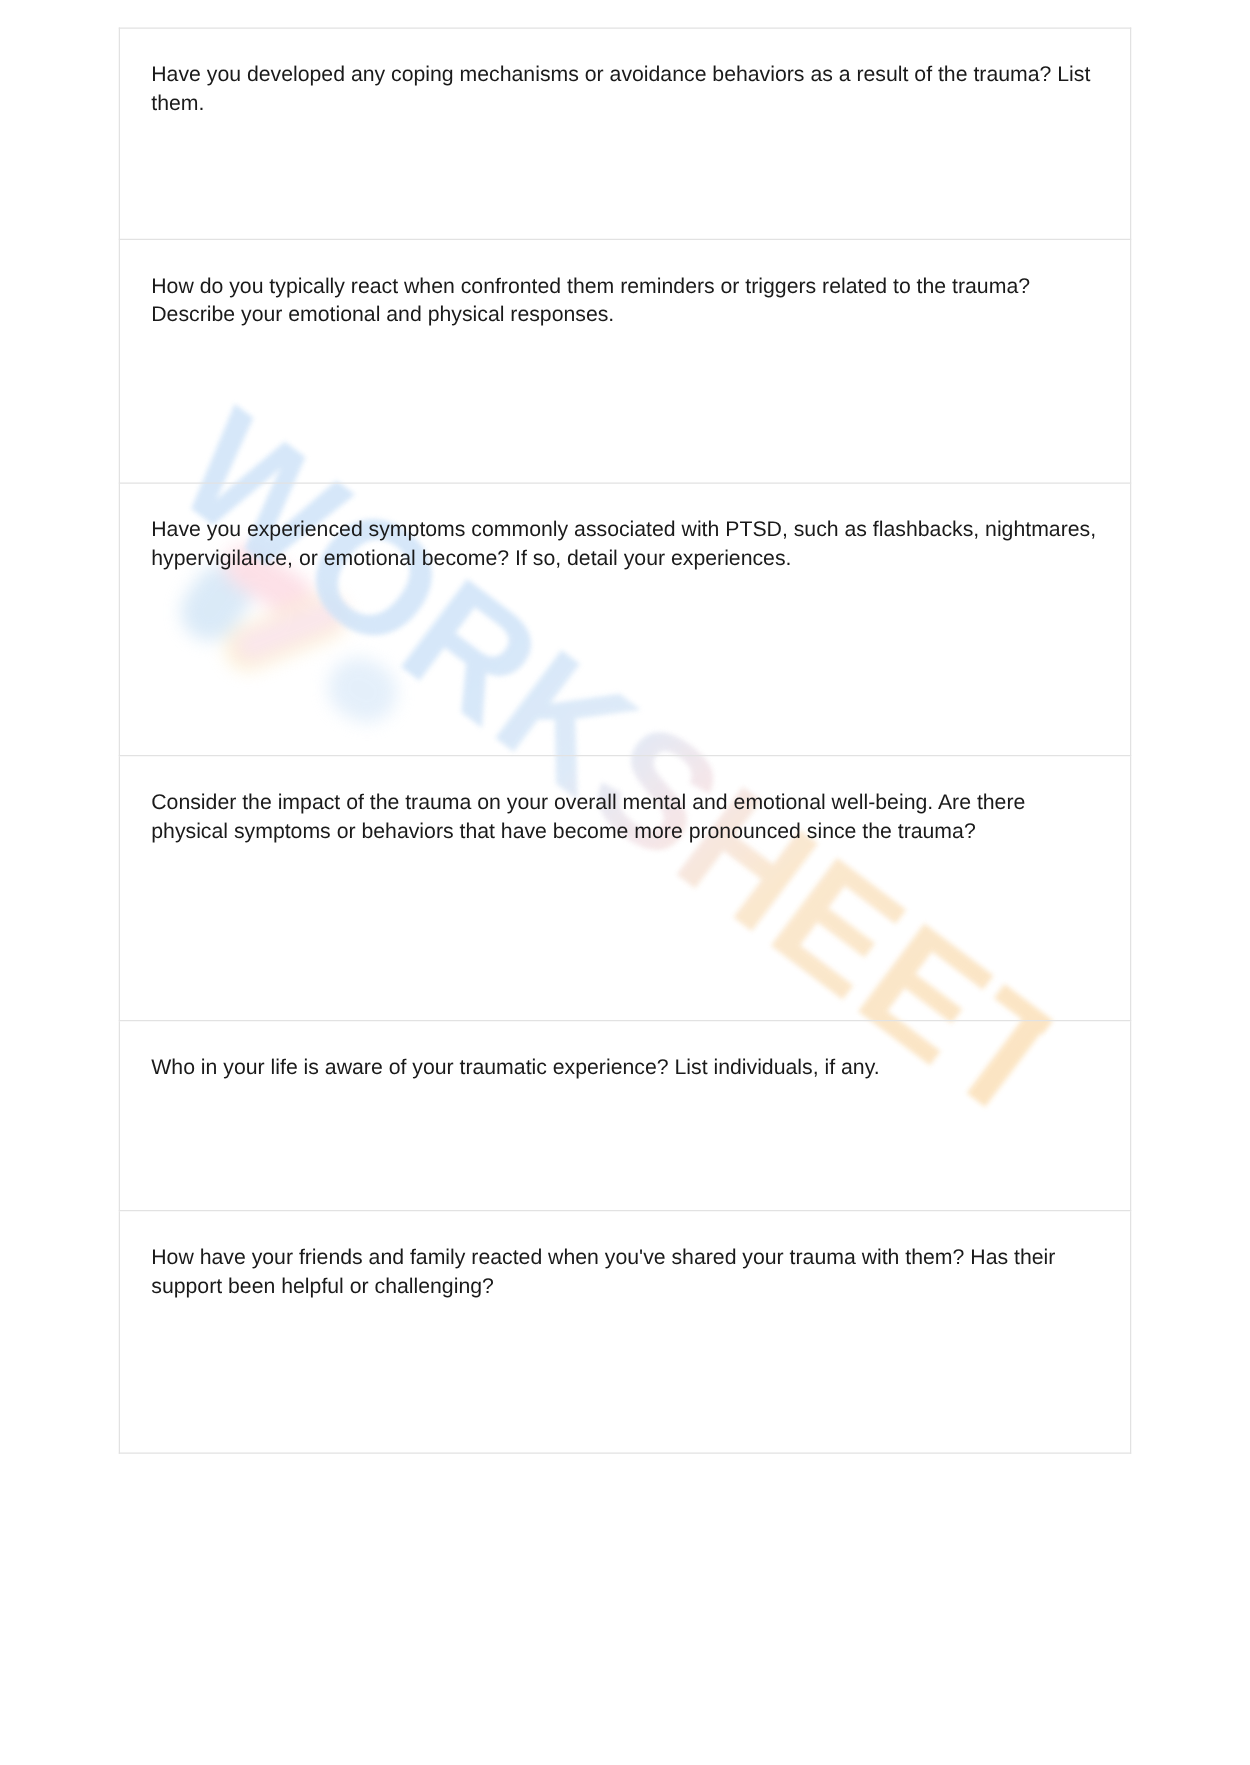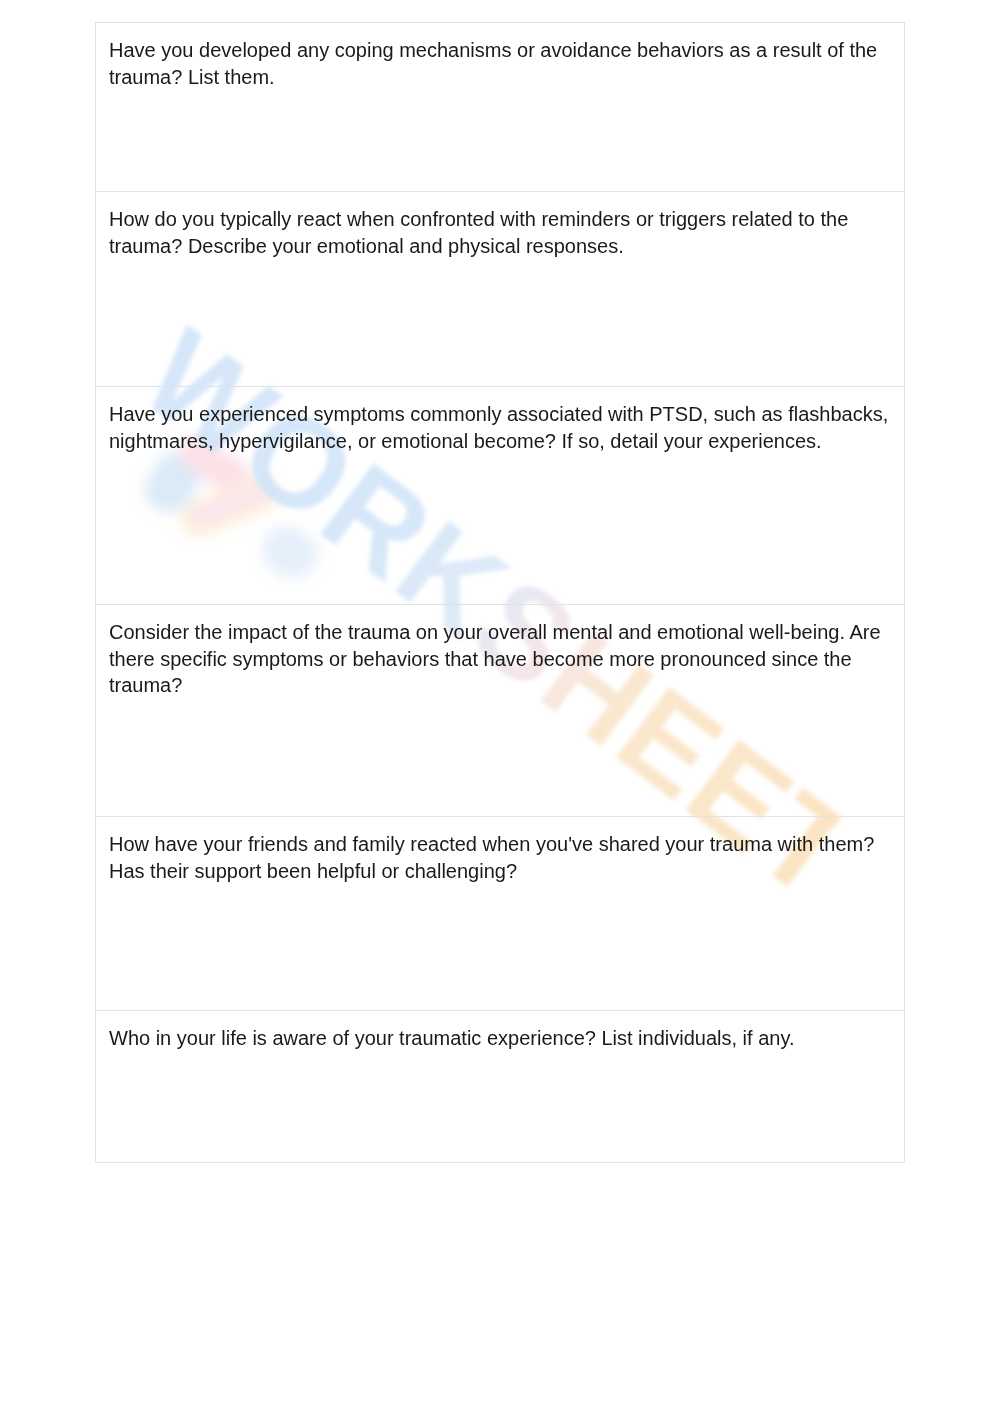--- a/index.html
+++ b/index.html
@@ -106,24 +106,24 @@
     table-layout: fixed;
   }
   #worksheet-table td {
     border: 1px solid #e2e2e2;
     vertical-align: top;
     padding: 14px 12px 10px 13px;
     background: transparent;
   }
   .question-text {
     font-family: "Liberation Sans", sans-serif;
-    font-size: 20px;
+    font-size: 17px;
     line-height: 1.33;
     color: #1a1a1a;
-    margin: 0;
+    margin: 12px;
   }
 </style>
 </head>
 <body>
 
 <div id="watermark-layer">
   <div id="watermark-logo">
     <div class="bar bar-blue"></div>
     <div class="bar bar-pink"></div>
     <div class="bar bar-yellow"></div>
@@ -135,37 +135,37 @@
 
 <table id="worksheet-table">
   <tbody>
     <tr>
       <td style="height: 144px;">
         <p class="question-text">Have you developed any coping mechanisms or avoidance behaviors as a result of the trauma? List them.</p>
       </td>
     </tr>
     <tr>
       <td style="height: 170px;">
-        <p class="question-text">How do you typically react when confronted with reminders or triggers related to the trauma? Describe your emotional and physical responses.</p>
+        <p class="question-text">How do you typically react when confronted them reminders or triggers related to the trauma? Describe your emotional and physical responses.</p>
       </td>
     </tr>
     <tr>
       <td style="height: 193px;">
         <p class="question-text">Have you experienced symptoms commonly associated with PTSD, such as flashbacks, nightmares, hypervigilance, or emotional become? If so, detail your experiences.</p>
       </td>
     </tr>
     <tr>
       <td style="height: 187px;">
-        <p class="question-text">Consider the impact of the trauma on your overall mental and emotional well-being. Are there specific symptoms or behaviors that have become more pronounced since the trauma?</p>
+        <p class="question-text">Consider the impact of the trauma on your overall mental and emotional well-being. Are there physical symptoms or behaviors that have become more pronounced since the trauma?</p>
+      </td>
+    </tr>
+    <tr>
+      <td style="height: 127px;">
+        <p class="question-text">Who in your life is aware of your traumatic experience? List individuals, if any.</p>
       </td>
     </tr>
     <tr>
       <td style="height: 169px;">
         <p class="question-text">How have your friends and family reacted when you've shared your trauma with them? Has their support been helpful or challenging?</p>
       </td>
     </tr>
-    <tr>
-      <td style="height: 127px;">
-        <p class="question-text">Who in your life is aware of your traumatic experience? List individuals, if any.</p>
-      </td>
-    </tr>
   </tbody>
 </table>
 
 </body></html>

